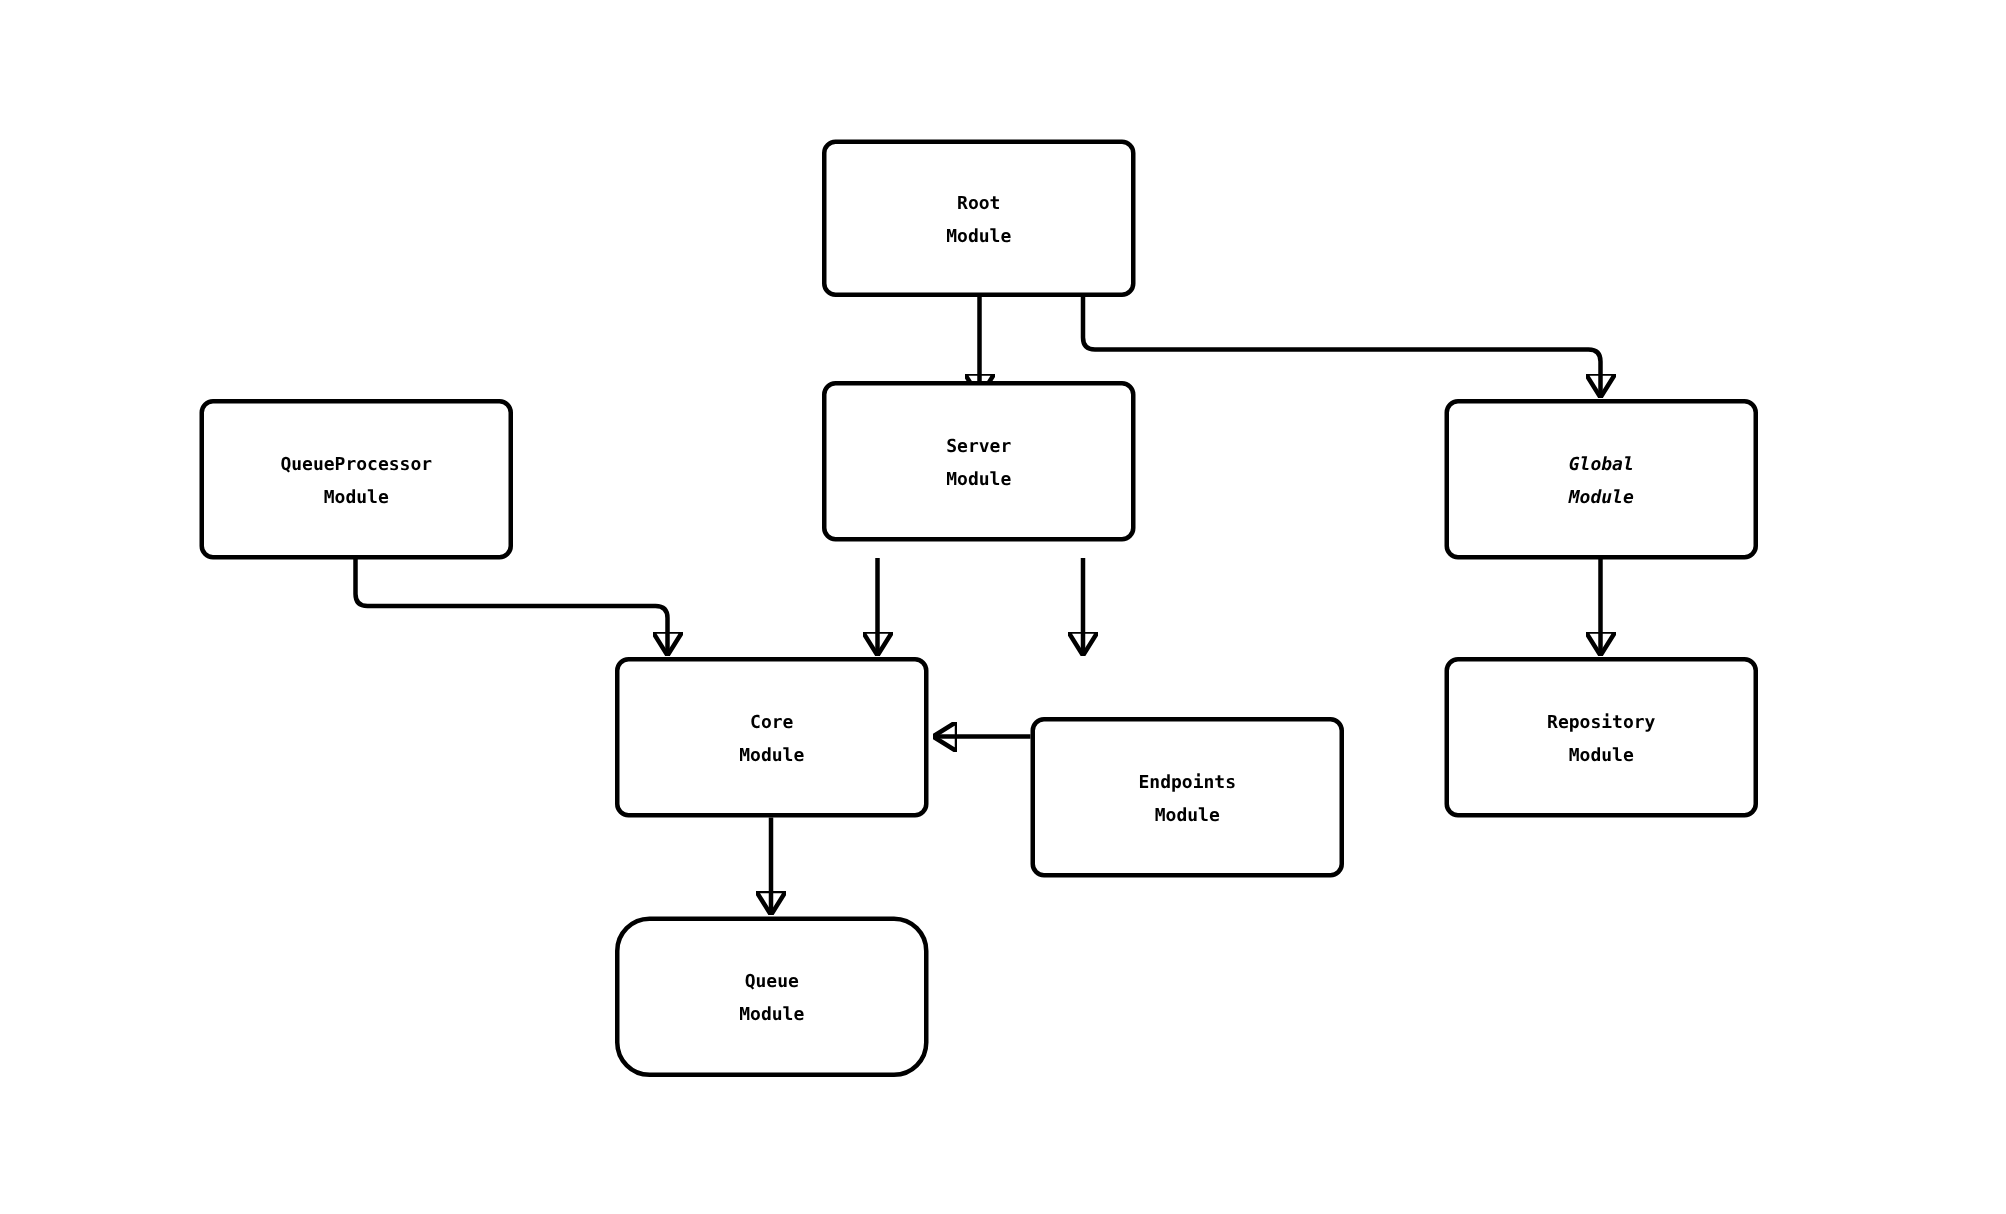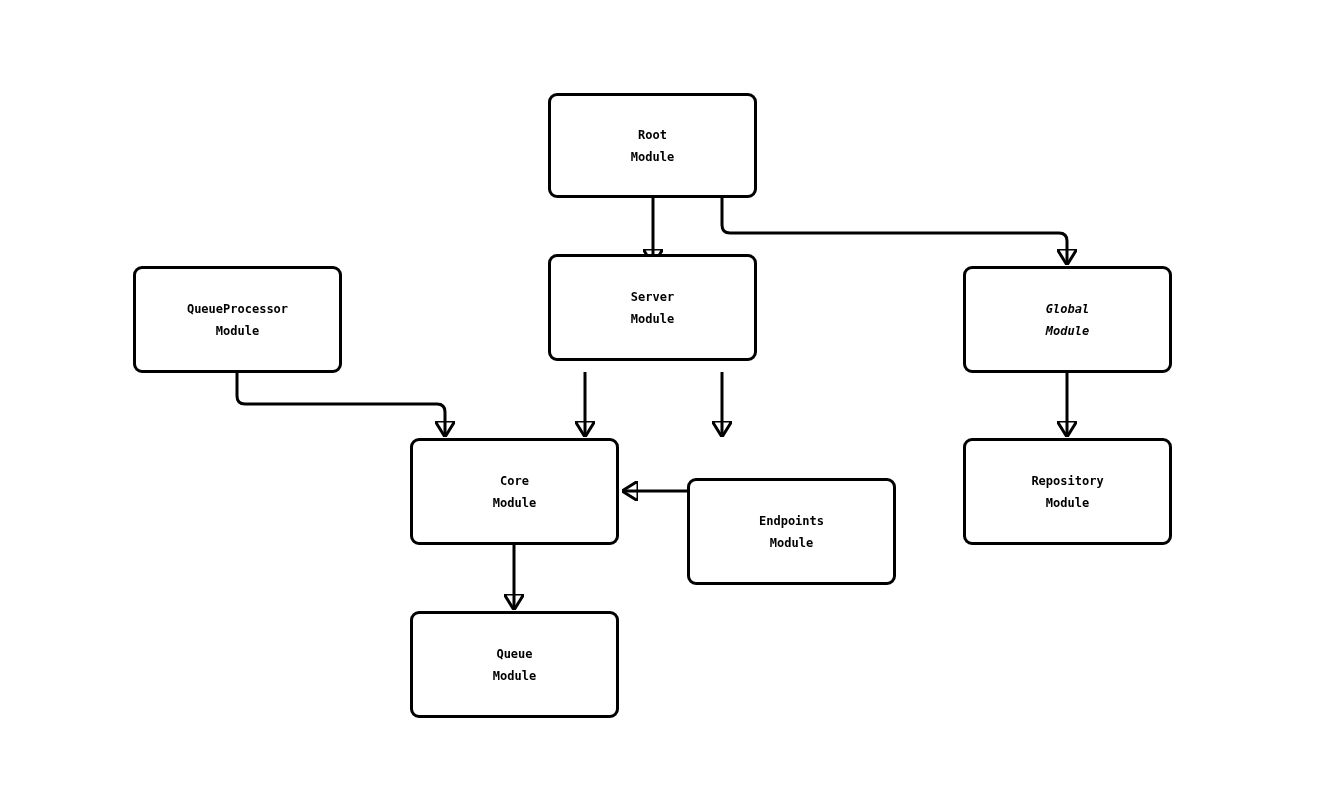--- a/index.html
+++ b/index.html
@@ -45,21 +45,21 @@
     color: #000000;
     white-space: pre-line;
   }
   .node-root          { left: 548px; top:  93px; height: 105px; }
   .node-queueprocessor{ left: 133px; top: 266px; }
   .node-server        { left: 548px; top: 254px; }
   .node-global        { left: 963px; top: 266px; font-style: italic; }
   .node-core          { left: 410px; top: 438px; }
   .node-endpoints     { left: 687px; top: 438px; margin-top: 40px; }
   .node-repository    { left: 963px; top: 438px; }
-  .node-queue         { left: 410px; top: 611px; }
+  .node-queue         { left: 410px; top: 611px; border-radius: 23px; }
 </style>
 </head>
 <body>
 
 <div class="canvas">
 
   <svg class="edges" viewBox="0 0 1337 809" xmlns="http://www.w3.org/2000/svg">
     <defs>
       <marker id="arrow" viewBox="0 0 16 20" markerUnits="userSpaceOnUse" markerWidth="16" markerHeight="20" refX="14" refY="10" orient="auto">
         <path d="M0,0 L16,10 L0,20 Z" fill="#000000" stroke="none"></path>

